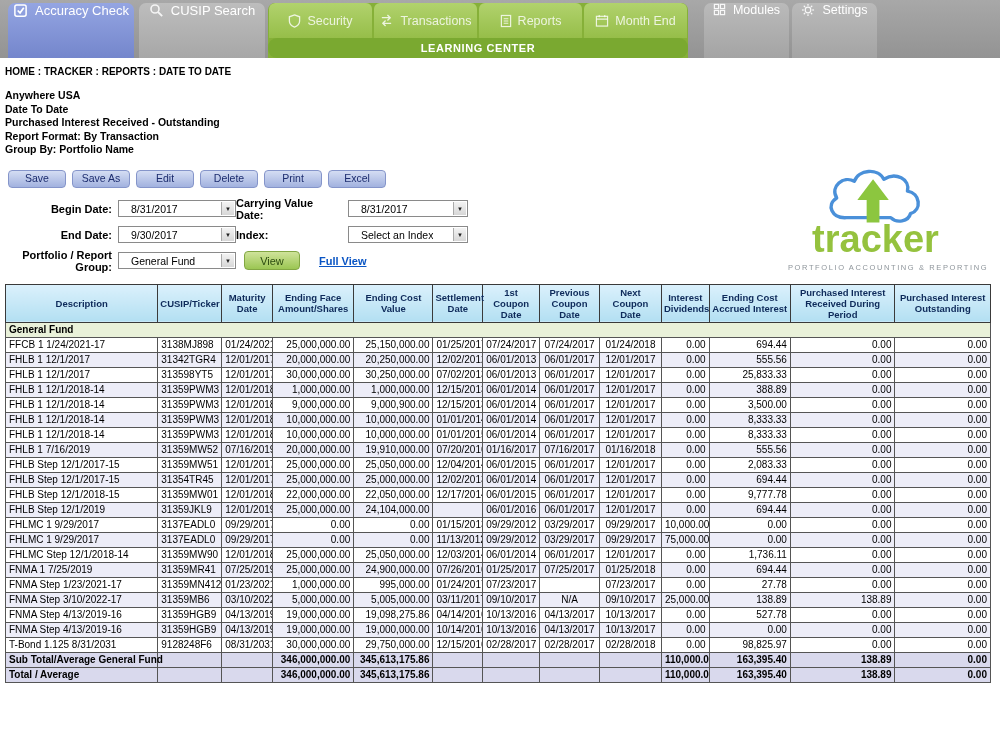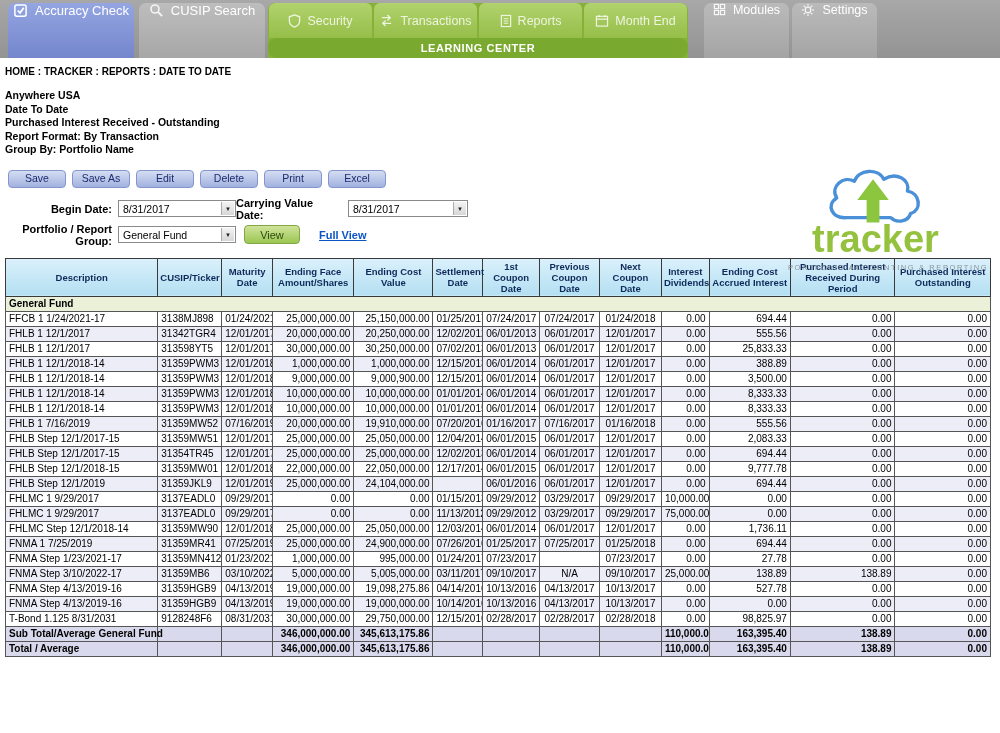--- a/index.html
+++ b/index.html
@@ -36,21 +36,21 @@
   .toolbar { margin:13px 0 0 8px; display:flex; gap:6px; }
   .tbtn { width:58px; height:18px; background:linear-gradient(#d4ddf3,#a2b2df);
           border:1px solid #8595ca; border-radius:4px; color:#1c2c6e; font-size:10.5px;
           font-family:"Liberation Sans", sans-serif; padding:0; line-height:15px; }
   
   .filters { margin-top:12px; }
   .frow { display:flex; align-items:center; margin-bottom:8px; height:18px; }
   .flabel  { width:112px; text-align:right; font-weight:bold; font-size:11px; margin-right:6px; }
   .flabel-b{ width:106px; text-align:left; font-weight:bold; font-size:11px; margin-right:6px; }
   .dd { width:118px; height:17px; border:1px solid #8a8a8a; background:#fff; position:relative;
-        font-size:10.5px; display:flex; align-items:center; padding:0 16px 0 4px; }
+        font-size:10.5px; display:flex; align-items:center; padding:0 16px 0 12px; }
   .dd-b { width:120px; }
   .dd-val { white-space:nowrap; overflow:hidden; }
   .dd-btn { position:absolute; right:1px; top:1px; bottom:1px; width:13px;
             background:linear-gradient(#f3f3f3,#d7d7d7); border-left:1px solid #aaa;
             display:flex; align-items:center; justify-content:center; font-size:6px; color:#222; }
   .view-btn { margin-left:8px; width:56px; height:19px; background:linear-gradient(#cfe39a,#9bc653);
               border:1px solid #82a743; border-radius:4px; color:#2c4c10; font-size:11px;
               font-family:"Liberation Sans", sans-serif; padding:0; }
   .full-view { margin-left:19px; color:#0a55c4; font-size:11px; font-weight:bold;
                text-decoration:underline; cursor:pointer; }
@@ -203,20 +203,32 @@
       <span class="dd-val">8/31/2017</span>
       <span class="dd-btn">▼</span>
     </div>
     <span class="flabel-b">Carrying Value Date:</span>
     <div class="dd dd-b">
       <span class="dd-val">8/31/2017</span>
       <span class="dd-btn">▼</span>
     </div>
   </div>
   <div class="frow">
+    <span class="flabel">End Date:</span>
+    <div class="dd">
+      <span class="dd-val">9/30/2017</span>
+      <span class="dd-btn">▼</span>
+    </div>
+    <span class="flabel-b">Index:</span>
+    <div class="dd dd-b">
+      <span class="dd-val">Select an Index</span>
+      <span class="dd-btn">▼</span>
+    </div>
+  </div>
+  <div class="frow">
     <span class="flabel">Portfolio / Report Group:</span>
     <div class="dd">
       <span class="dd-val">General Fund</span>
       <span class="dd-btn">▼</span>
     </div>
     <button class="view-btn">View</button>
     <span class="full-view">Full View</span>
   </div>
 </div>
 

